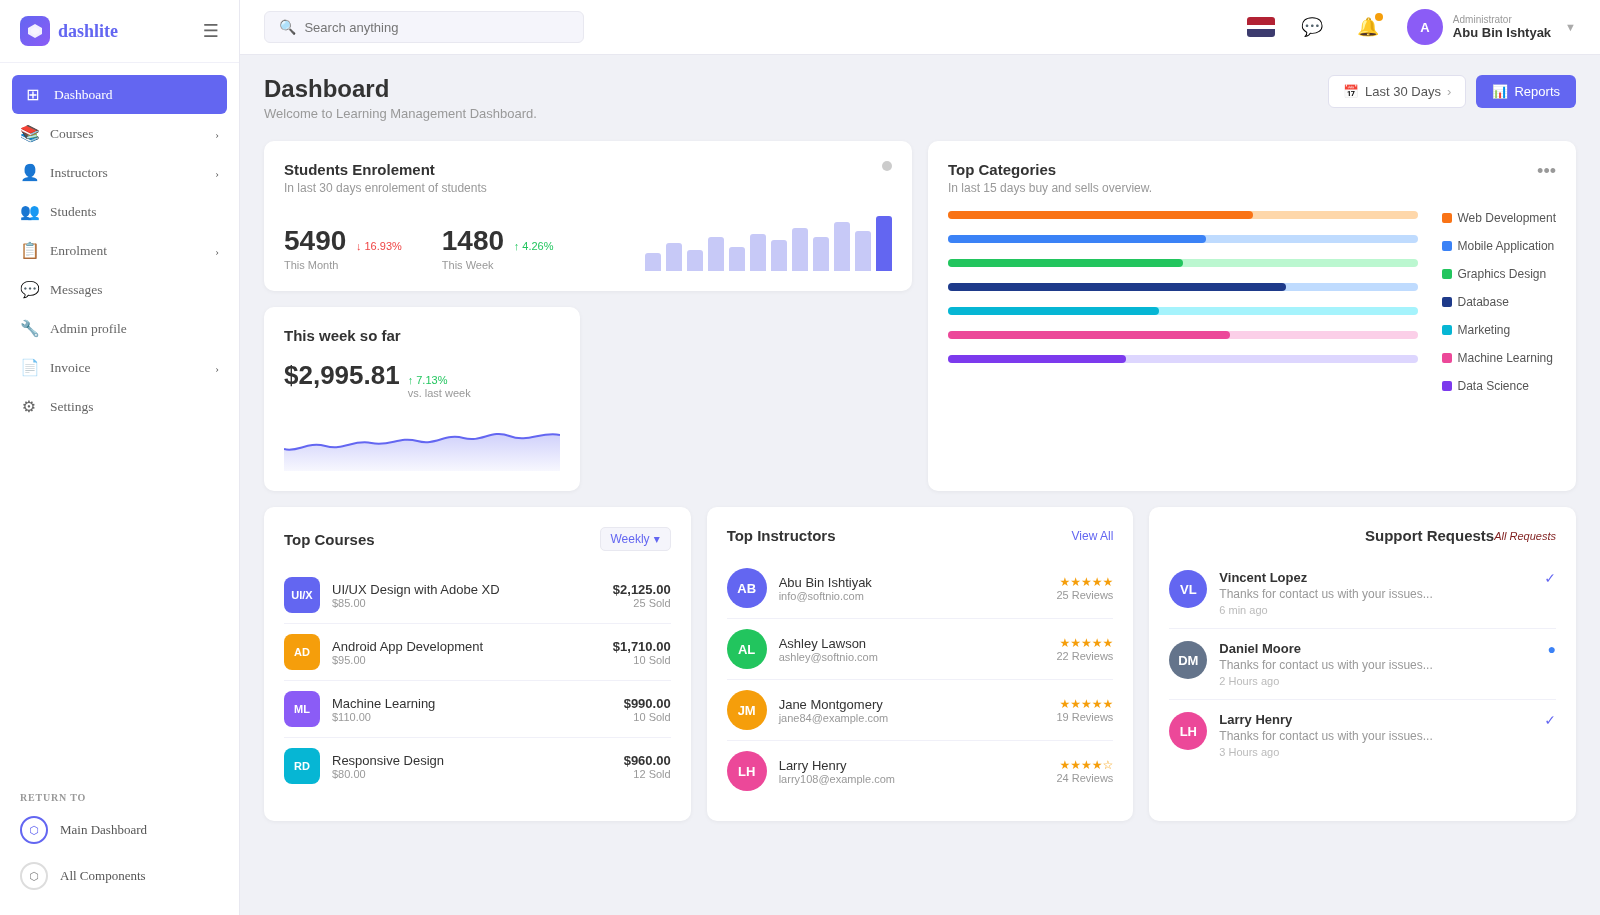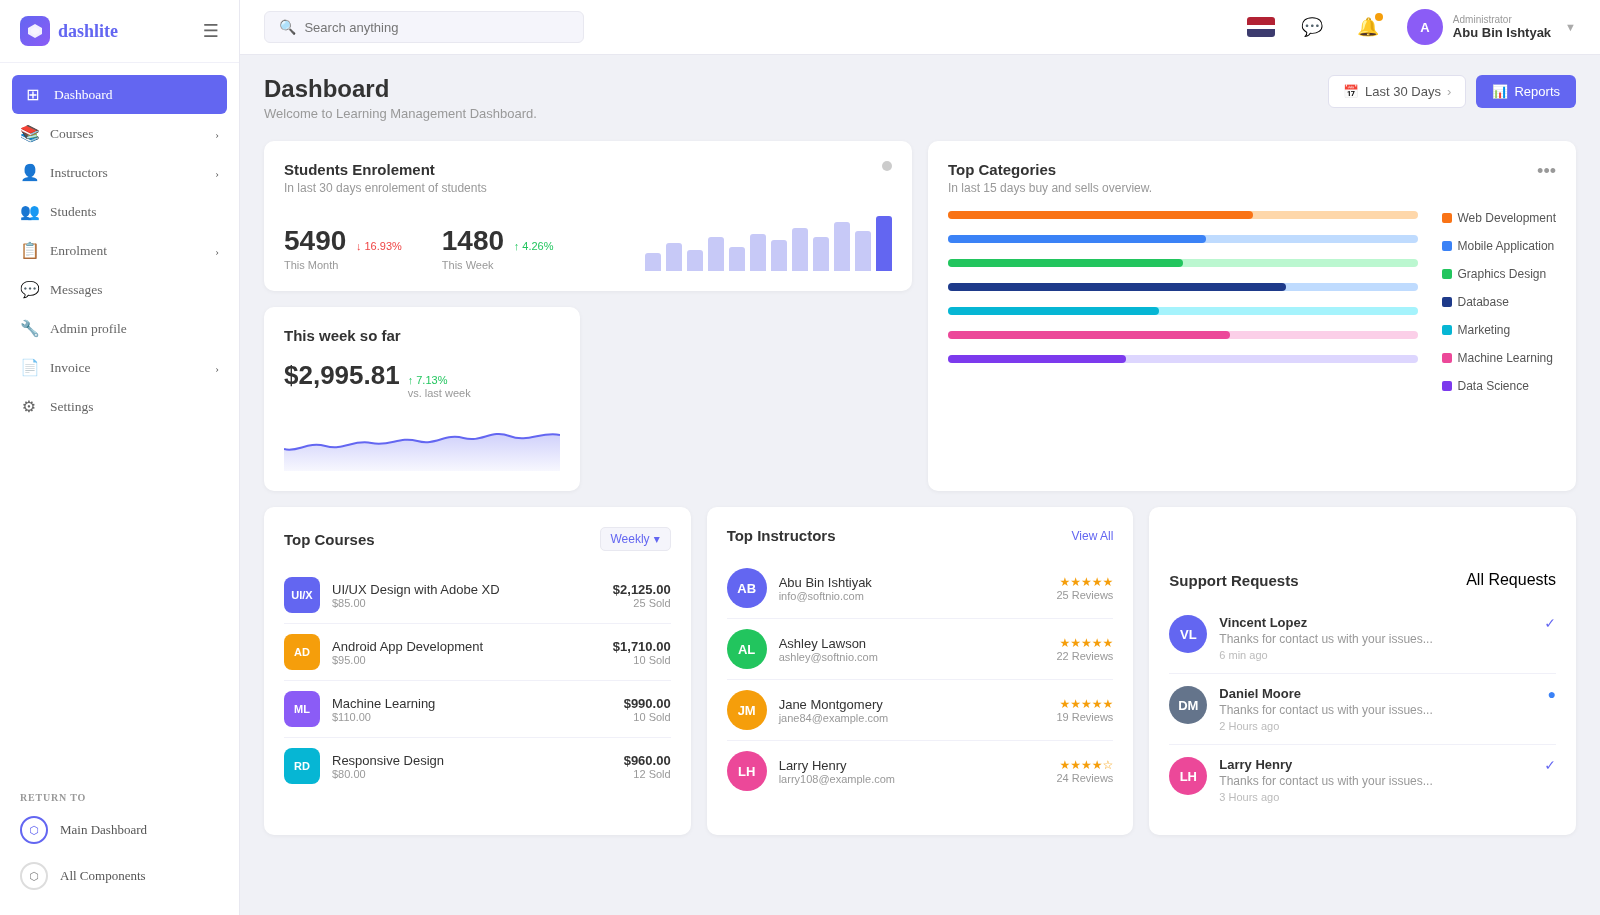--- a/index.html
+++ b/index.html
@@ -103,22 +103,22 @@
     .instructor-item:last-child { border-bottom: none; }
     .instructor-avatar { width: 40px; height: 40px; border-radius: 50%; display: flex; align-items: center; justify-content: center; font-size: 13px; font-weight: 700; color: #fff; flex-shrink: 0; }
     .instructor-info { flex: 1; }
     .instructor-name { font-size: 13px; font-weight: 500; color: #333; }
     .instructor-email { font-size: 11px; color: #999; }
     .instructor-rating { text-align: right; }
     .stars { color: #f59e0b; font-size: 12px; }
     .reviews { font-size: 11px; color: #999; }
     
     
-    .support-header { display: flex; justify-content: space-between; align-items: center; margin-bottom: 14px; margin-top: 44px; }
-    .all-requests { font-size: 16px; color: #000000; cursor: pointer; }
+    .support-header { display: flex; justify-content: flex-end; align-items: center; margin-bottom: 14px; }
+    .all-requests { font-size: 11px; color: #7f1d1d; cursor: pointer; font-style: italic; }
     .support-item { display: flex; gap: 12px; padding: 12px 0; border-bottom: 1px solid #f0f0f8; justify-content: center; }
     .support-item:last-child { border-bottom: none; }
     .support-avatar { width: 38px; height: 38px; border-radius: 50%; background: #ddd; flex-shrink: 0; overflow: hidden; display: flex; align-items: center; justify-content: center; font-size: 13px; font-weight: 600; }
     .support-content { flex: 1; }
     .support-name { font-size: 13px; font-weight: 600; color: #333; }
     .support-msg { font-size: 12px; color: #999; margin-top: 2px; }
     .support-time { font-size: 11px; color: #bbb; margin-top: 3px; }
     .support-status { flex-shrink: 0; font-size: 14px; color: #6366f1; }
   </style>
 </head>

